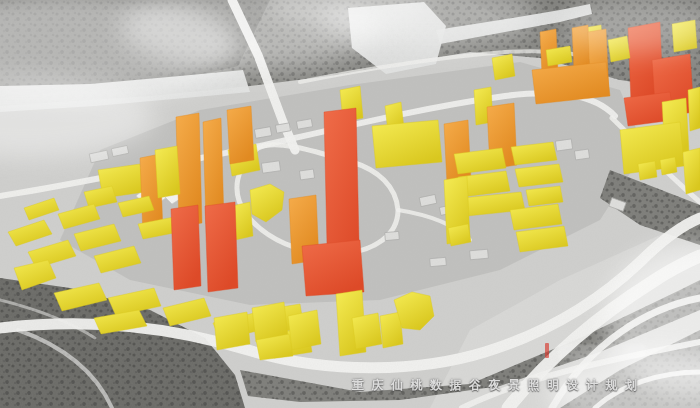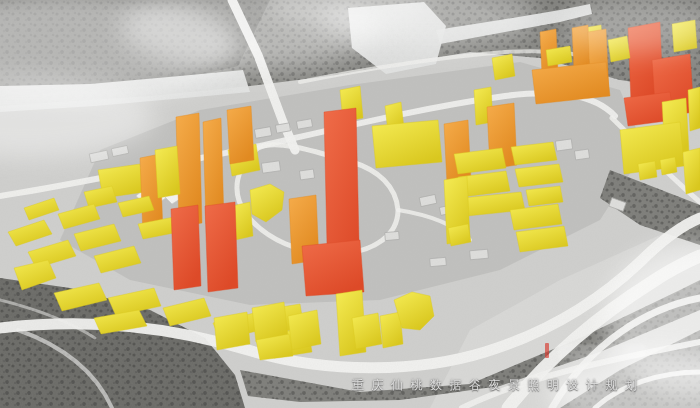--- a/index.html
+++ b/index.html
@@ -1,20 +1,20 @@
 <!DOCTYPE html>
 <html><head>
 <meta charset="utf-8">
 <style>
   html,body{margin:0;padding:0;background:#222;}
   #root{position:relative;width:700px;height:408px;overflow:hidden;
         background:#cfcfcd;font-family:"DejaVu Sans","Liberation Sans",sans-serif;}
   #scene{position:absolute;left:0;top:0;}
   .wm-text{position:absolute;left:352px;top:377px;white-space:nowrap;
-           font-size:12px;letter-spacing:7.5px;font-weight:normal;
+           font-size:12px;letter-spacing:7.5px;font-weight:bold;
            color:rgba(238,238,238,0.88);
            text-shadow:0 0 2px rgba(70,70,70,0.9),0 1px 1px rgba(40,40,40,0.5);}
   .faint-logo{position:absolute;left:545px;top:341px;width:110px;height:20px;}
   .faint-logo .tick{position:absolute;left:0;top:2px;width:4px;height:15px;
                     background:rgba(215,55,45,0.65);border-radius:1px;}
   .faint-logo .blur-box{position:absolute;left:13px;top:3px;width:88px;height:15px;
                     background:rgba(255,255,255,0.17);border-radius:3px;filter:blur(1.5px);}
 </style>
 </head>
 <body>

